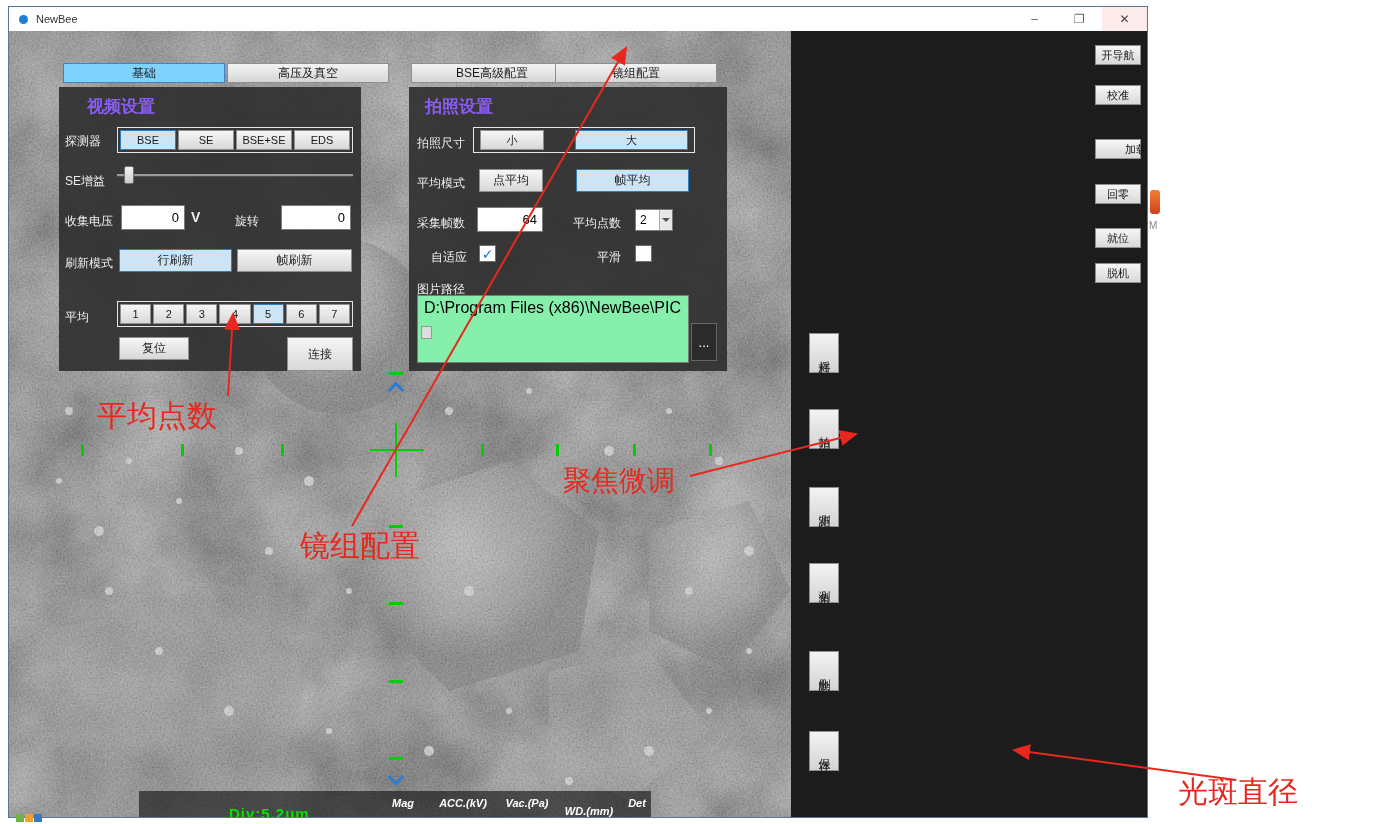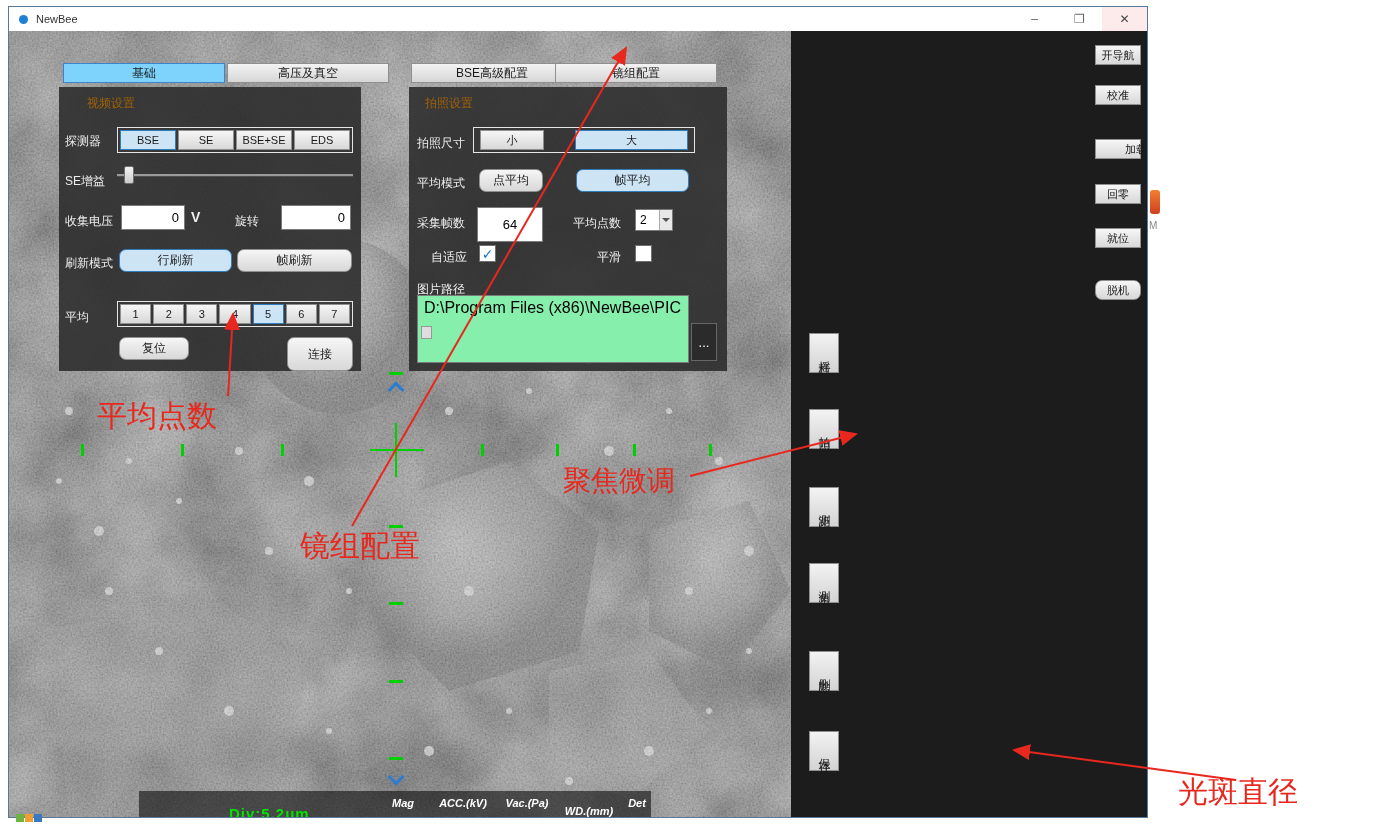--- a/index.html
+++ b/index.html
@@ -34,23 +34,23 @@
   .chev-up { border-left:3px solid #2b7cd3; border-top:3px solid #2b7cd3; transform:rotate(45deg); }
   .chev-down { border-right:3px solid #2b7cd3; border-bottom:3px solid #2b7cd3; transform:rotate(45deg); }
 
   
   .tab { position:absolute; top:32px; width:162px; height:20px; background:linear-gradient(#f3f3f3,#d6d6d6); border:1px solid #8f8f8f; color:#1a1a1a; font-size:12px; display:flex; align-items:center; justify-content:center; z-index:12; }
   .tab.active { background:#7dd3fc; border-color:#3d85c6; }
 
   
   .panel { position:absolute; background:rgba(42,42,42,0.88); z-index:10; }
   .panel .lbl { position:absolute; color:#ededed; font-size:12px; white-space:nowrap; }
-  .panel .hdr { position:absolute; color:#a16207; font-size:12px; font-weight:normal; }
+  .panel .hdr { position:absolute; color:#8b5cf6; font-size:17px; font-weight:bold; }
   .btn { display:flex; align-items:center; justify-content:center; background:linear-gradient(#f6f6f6,#d8d8d8); border:1px solid #8f8f8f; color:#1a1a1a; font-size:12px; white-space:nowrap; }
-  .btn.abs { position:absolute;border-radius:7px; }
+  .btn.abs { position:absolute; }
   .btn.sel { background:#cde4f5; border-color:#2f7cbf; }
   .group { position:absolute; border:1px solid #e6e6e6; display:flex; gap:2px; padding:2px; }
   .group .btn { flex:1; font-size:11px; }
   .num-input { position:absolute; background:#fff; border:1px solid #7a7a7a; color:#000; font-size:13px; text-align:right; padding:2px 5px; font-family:inherit; }
   .slider { position:absolute; height:20px; }
   .slider .track { position:absolute; left:0; right:0; top:9px; height:3px; background:#9a9a9a; border-bottom:1px solid #4e4e4e; }
   .slider .thumb { position:absolute; top:1px; width:10px; height:18px; background:linear-gradient(#f4f4f4,#cccccc); border:1px solid #707070; border-radius:2px; }
   .checkbox { position:absolute; width:17px; height:17px; background:#fff; border:1px solid #707070; display:flex; align-items:center; justify-content:center; }
   .checkbox.checked::after { content:'✓'; color:#1874cd; font-size:14px; font-weight:bold; line-height:1; }
   .dropdown { position:absolute; background:#fff; border:1px solid #7a7a7a; display:flex; align-items:center; }
@@ -265,21 +265,21 @@
         <div class="group" style="left:64px;top:40px;width:222px;height:26px;gap:0;justify-content:space-between;">
           <div class="btn" style="flex:0 0 64px;margin-left:4px;">小</div>
           <div class="btn sel" style="flex:0 0 113px;margin-right:4px;">大</div>
         </div>
 
         <span class="lbl" style="left:8px;top:88px;">平均模式</span>
         <div class="btn abs" style="left:70px;top:82px;width:64px;height:23px;">点平均</div>
         <div class="btn abs sel" style="left:167px;top:82px;width:113px;height:23px;">帧平均</div>
 
         <span class="lbl" style="left:8px;top:128px;">采集帧数</span>
-        <input class="num-input" style="left: 68px; top: 120px; width: 66px; height: 35px; text-align: center;" value="64">
+        <input class="num-input" style="left: 68px; top: 120px; width: 66px; height: 25px;" value="64">
         <span class="lbl" style="left:164px;top:128px;">平均点数</span>
         <div class="dropdown" style="left:226px;top:122px;width:38px;height:22px;">
           <span class="dval">2</span>
           <span class="darr"></span>
         </div>
 
         <span class="lbl" style="left:22px;top:162px;">自适应</span>
         <div class="checkbox checked" style="left:70px;top:158px;"></div>
         <span class="lbl" style="left:188px;top:162px;">平滑</span>
         <div class="checkbox" style="left:226px;top:158px;"></div>
@@ -296,21 +296,21 @@
         
 
         
       </div>
 
       <div class="btn nav-btn" style="top:14px;">开导航</div>
       <div class="btn nav-btn" style="top:54px;">校准</div>
       <div class="btn nav-btn" style="top:108px;padding-left:36px;">加载</div>
       <div class="btn nav-btn" style="top:153px;">回零</div>
       <div class="btn nav-btn" style="top:197px;">就位</div>
-      <div class="btn nav-btn" style="top:249px;border-radius:7px;">脱机</div>
+      <div class="btn nav-btn" style="top:232px;">脱机</div>
 
       <div class="tool-btn" style="top:302px;">摇杆</div>
       <div class="tool-btn" style="top:378px;">拍照</div>
       <div class="tool-btn" style="top:456px;">测距</div>
       <div class="tool-btn" style="top:532px;">测角</div>
       <div class="tool-btn" style="top:620px;">删除</div>
       <div class="tool-btn" style="top:700px;">保存</div>
 
     </div>
   </div>

